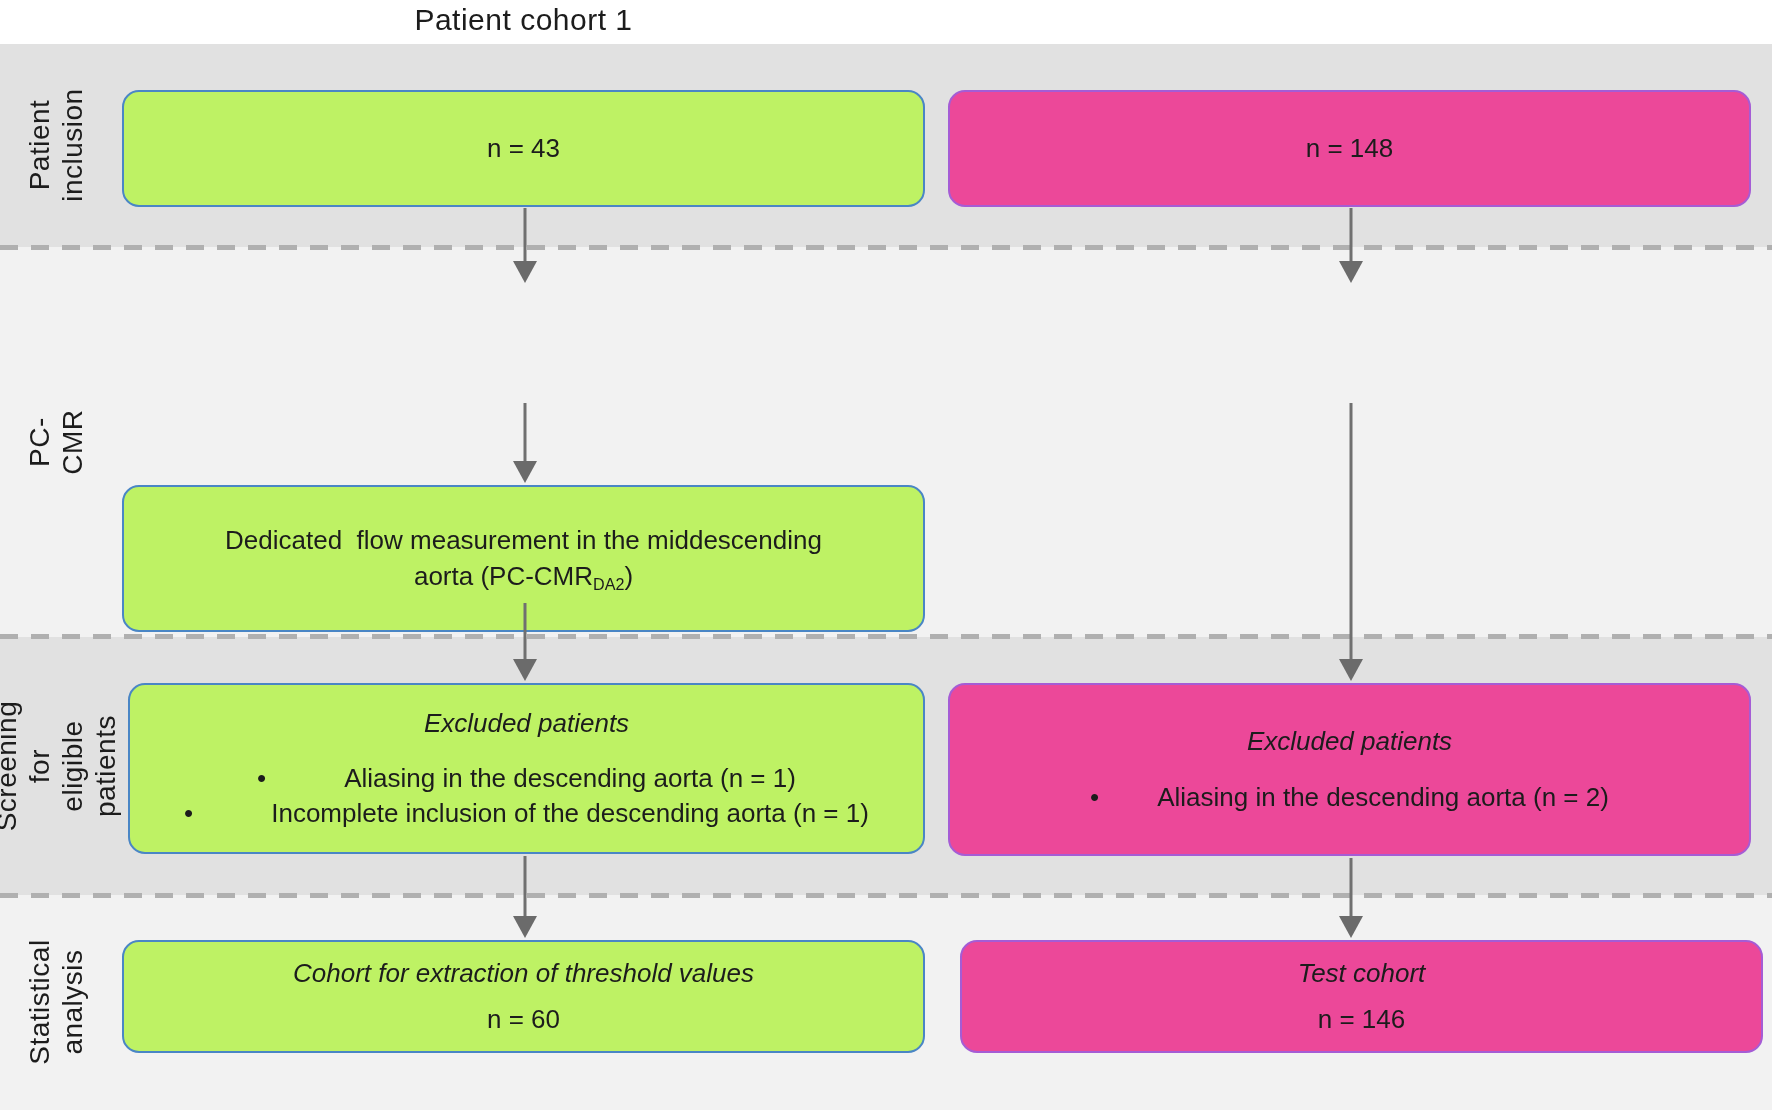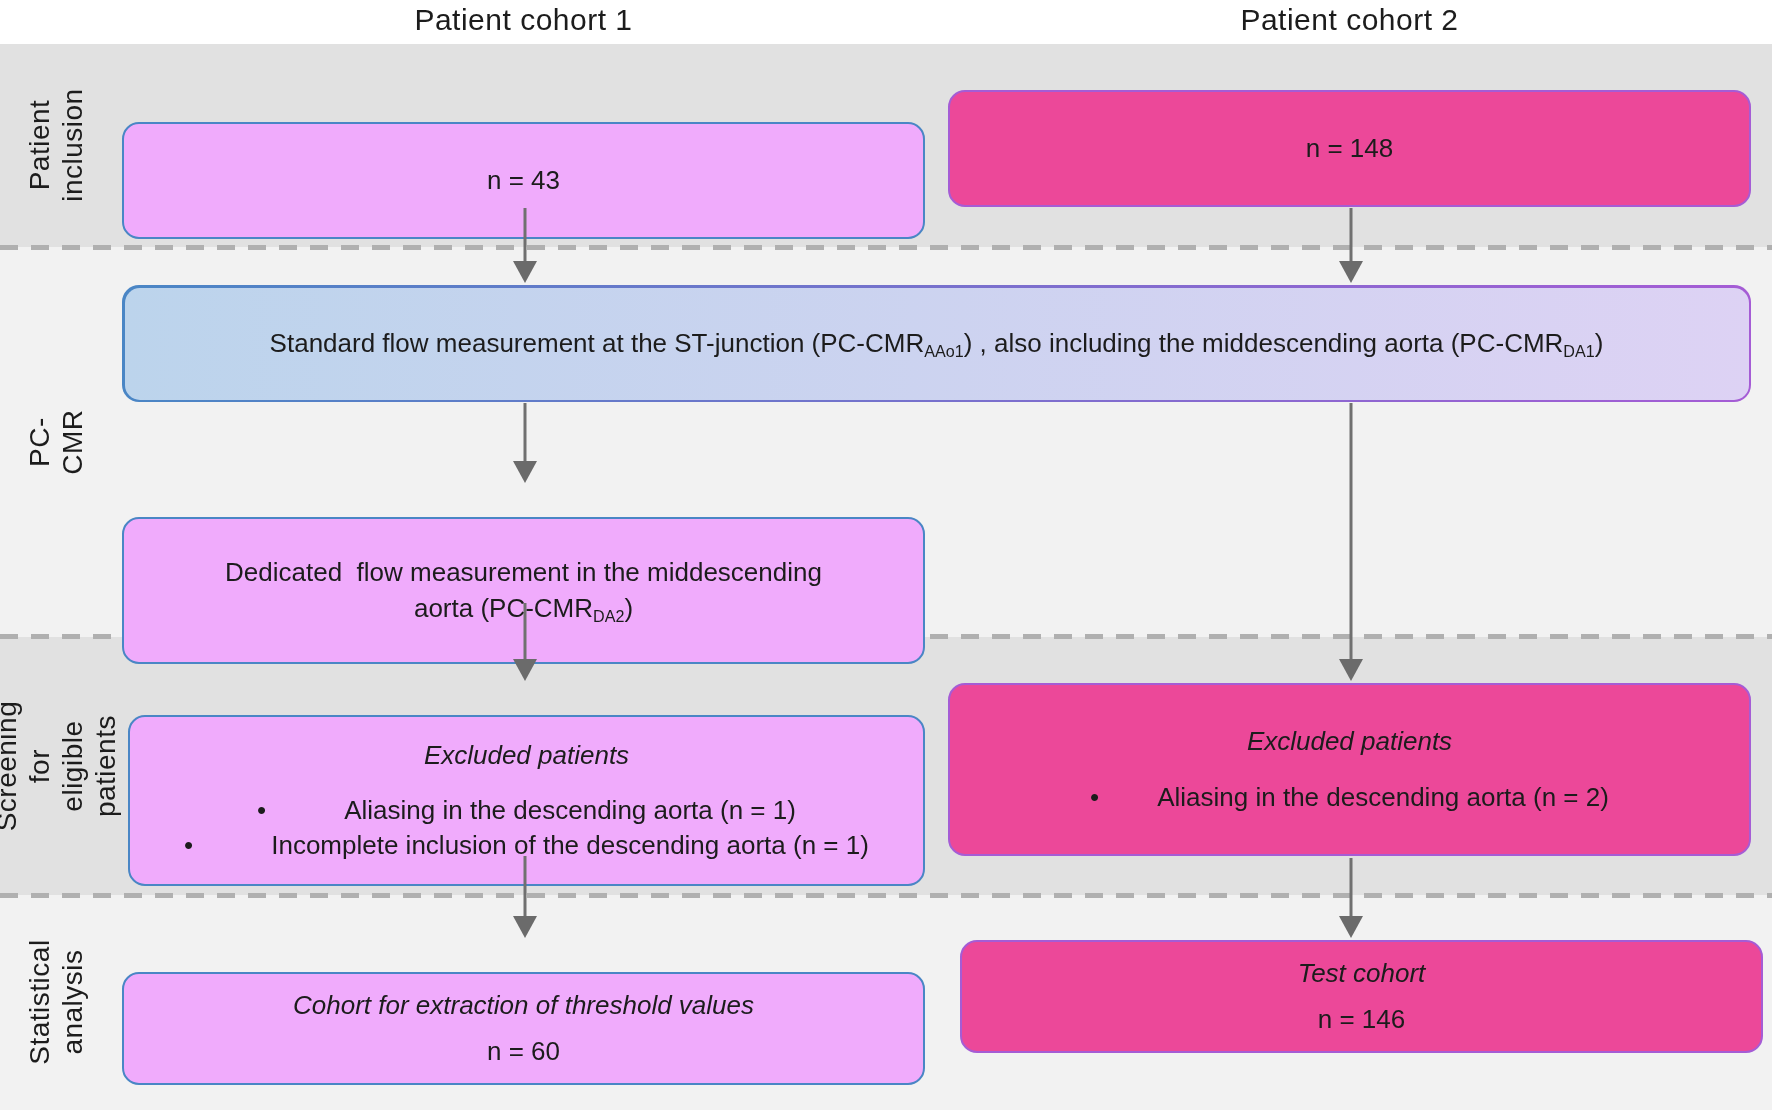--- a/index.html
+++ b/index.html
@@ -50,21 +50,21 @@
   .ch1{left:122px;width:803px;} .ch2{left:948px;width:803px;}
   
   .box{
     position:absolute;box-sizing:border-box;
     border-radius:17px;border:2.5px solid;
     display:flex;flex-direction:column;
     align-items:center;justify-content:center;
     font-size:26px;line-height:1.35;text-align:center;
     z-index:5;
   }
-  .blue{background:#f0abfc;border-color:#4a86c5;margin-top:32px;}
+  .blue{background:#bef264;border-color:#4a86c5;}
   .purple{background:#ec4899;border-color:#a55cd5;}
   .box-n43{left:122px;top:90px;width:803px;height:117px;}
   .box-n148{left:948px;top:90px;width:803px;height:117px;}
   .box-wide{
     left:122px;top:285px;width:1629px;height:117px;
     border:none;border-radius:17px;
     background:linear-gradient(to right,#4a86c5,#a55cd5);
   }
   .wide-inner{
     position:absolute;inset:2.5px;border-radius:15px;
@@ -114,21 +114,20 @@
   <div class="band band-dark band1"></div>
   <div class="band band-light band2"></div>
   <div class="band band-dark band3"></div>
   <div class="band band-light band4"></div>
 
   <div class="dashed sep1"></div>
   <div class="dashed sep2"></div>
   <div class="dashed sep3"></div>
 
   <div class="col-header ch1">Patient cohort 1</div>
-  <div class="col-header ch2">Patient cohort 2</div>
 
   <div class="gutter g1">
       <span>Patient
 inclusion</span>
     </div>
   <div class="gutter g2">
       <span>PC-CMR</span>
     </div>
   <div class="gutter g3">
       <span>Screening for
@@ -139,27 +138,20 @@
 analysis</span>
     </div>
 
   <div class="box blue box-n43">
     <div>n = 43</div>
   </div>
   <div class="box purple box-n148">
     <div>n = 148</div>
   </div>
 
-  <div class="box box-wide">
-    <div class="wide-inner">
-      <div>
-        <span>Standard flow measurement at the ST-junction (PC-CMR</span><sub>AAo1</sub><span>) , also including the middescending aorta (PC-CMR</span><sub>DA1</sub><span>)</span>
-      </div>
-    </div>
-  </div>
 
   <div class="box blue box-dedicated">
     <div class="pre">Dedicated  flow measurement in the middescending</div>
     <div>
       <span>aorta (PC-CMR</span><sub>DA2</sub><span>)</span>
     </div>
   </div>
 
   <div class="box blue box-scr1">
     <div class="italic scr-title">Excluded patients</div>

